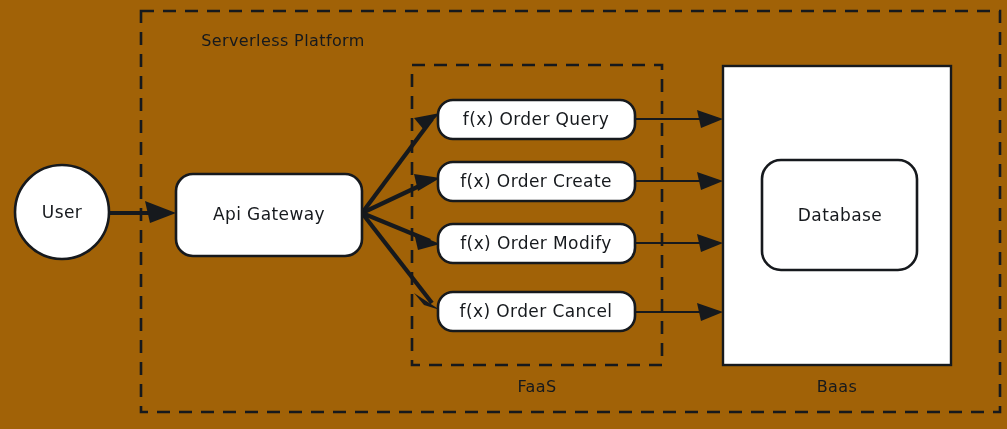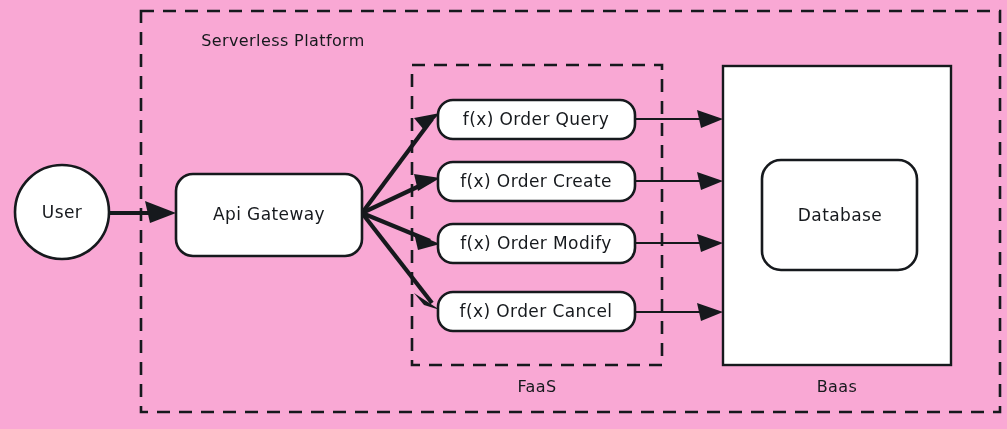--- a/index.html
+++ b/index.html
@@ -7,21 +7,21 @@
     padding: 0;
     background: #ffffff;
   }
   body {
     font-family: "DejaVu Sans", sans-serif;
   }
   #diagram-root {
     position: relative;
     width: 1007px;
     height: 429px;
-    background: #f9a8d4;
+    background: #a16207;
     overflow: hidden;
   }
   svg.diagram-canvas {
     display: block;
     width: 1007px;
     height: 429px;
   }
   .node-label,
   .zone-label {
     font-family: "DejaVu Sans", sans-serif;

